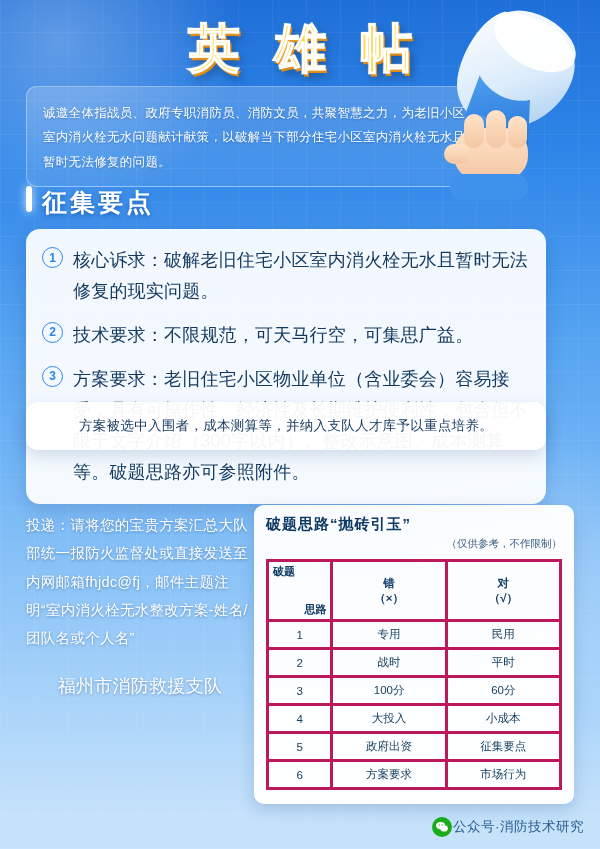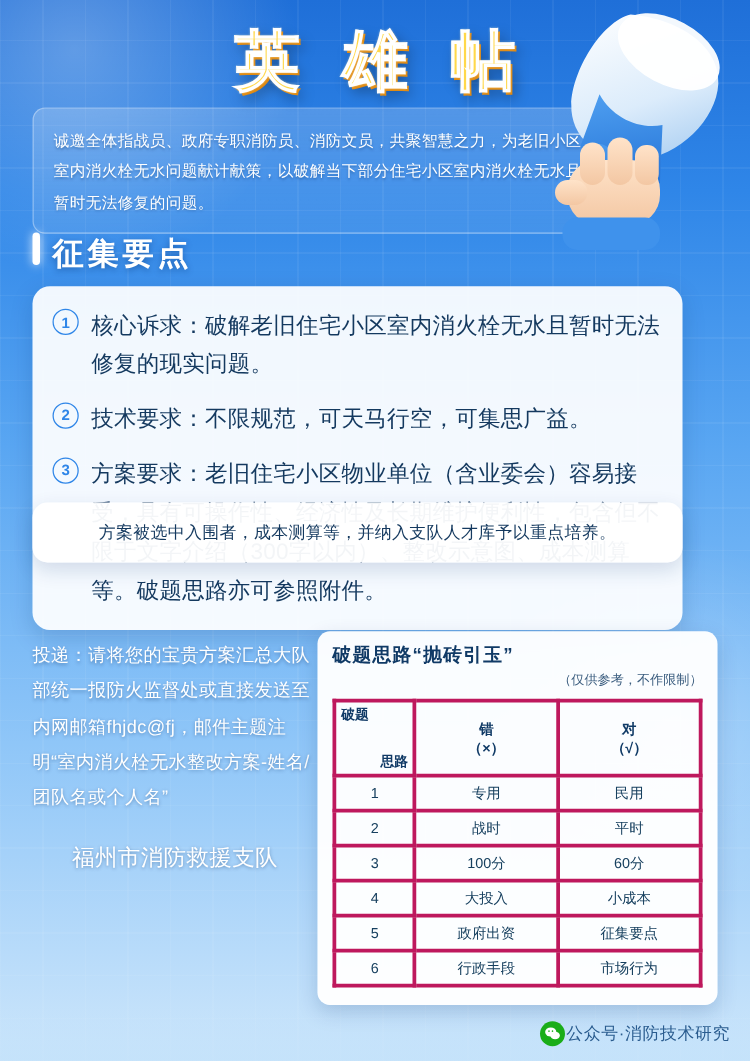--- a/index.html
+++ b/index.html
@@ -317,21 +317,21 @@
               <td>大投入</td>
               <td>小成本</td>
             </tr>
             <tr>
               <td>5</td>
               <td>政府出资</td>
               <td>征集要点</td>
             </tr>
             <tr>
               <td>6</td>
-              <td>行政手段</td>
+              <td>方案要求</td>
               <td>市场行为</td>
             </tr>
           </tbody>
         </table>
       </div>
     </div>
   </div>
 
   <div class="footer">
     <div class="wechat-badge">

